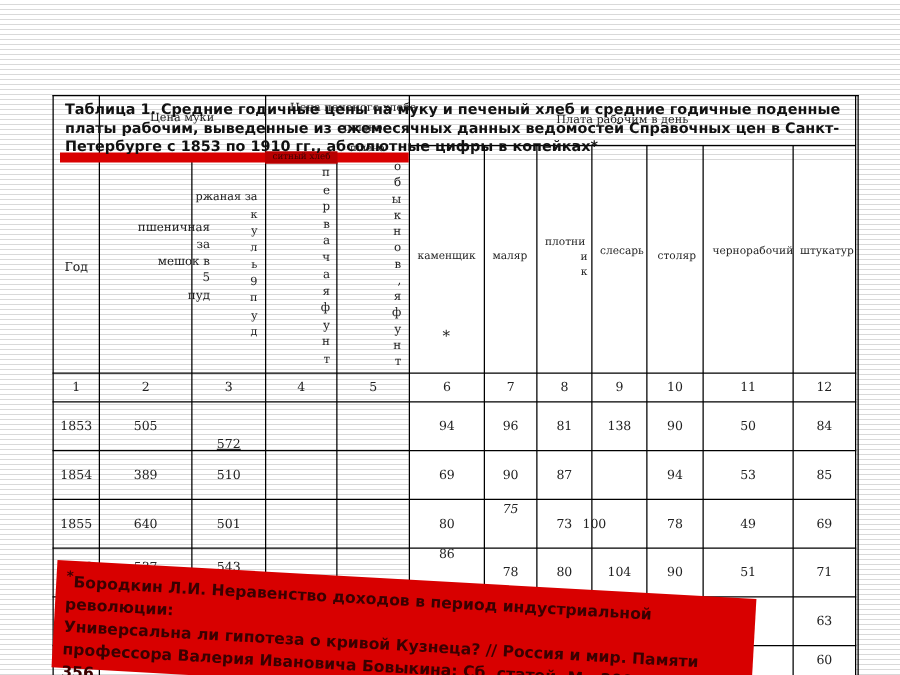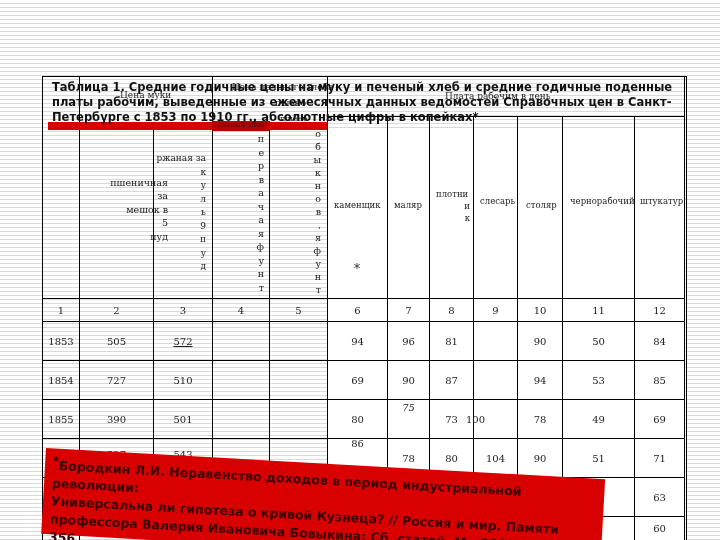--- a/index.html
+++ b/index.html
@@ -69,20 +69,21 @@
 
   <div class="hline" style="left:327px;top:116px;width:357px;"></div>
   <div class="hline" style="left:42px;top:298px;width:643px;"></div>
   <div class="hline" style="left:42px;top:321px;width:643px;"></div>
   <div class="hline" style="left:42px;top:360px;width:643px;"></div>
   <div class="hline" style="left:42px;top:399px;width:643px;"></div>
   <div class="hline" style="left:42px;top:438px;width:643px;"></div>
   <div class="hline" style="left:42px;top:477px;width:643px;"></div>
   <div class="hline" style="left:42px;top:516px;width:643px;"></div>
 
+  <div class="cell" style="left:43px;top:130px;width:36px;height:168px;">Год</div>
 
   <div class="vtext" style="left:86px;top:176px;width:62px;margin-left:20px;">
     <div>пшеничная за</div>
     <div>мешок в</div>
     <div>5</div>
     <div>пуд</div>
   </div>
 
   <div class="vtext" style="left:156px;top:152px;width:50px;font-size:9px;line-height:13.5px;">
     <div>ржаная за</div>
@@ -148,41 +149,42 @@
   <div class="cell" style="left:328px;top:299px;width:59px;height:22px;">6</div>
   <div class="cell" style="left:388px;top:299px;width:41px;height:22px;">7</div>
   <div class="cell" style="left:430px;top:299px;width:43px;height:22px;">8</div>
   <div class="cell" style="left:474px;top:299px;width:43px;height:22px;">9</div>
   <div class="cell" style="left:518px;top:299px;width:44px;height:22px;">10</div>
   <div class="cell" style="left:563px;top:299px;width:71px;height:22px;">11</div>
   <div class="cell" style="left:635px;top:299px;width:49px;height:22px;">12</div>
 
   <div class="cell" style="left:43px;top:322px;width:36px;height:38px;">1853</div>
   <div class="cell" style="left:80px;top:322px;width:73px;height:38px;">505</div>
-  <div class="cell" style="left:154px;top:322px;width:58px;height:38px;text-decoration:underline;">572</div>
+  <div class="cell" style="left:154px;top:336px;width:58px;height:38px;text-decoration:underline;">572</div>
   <div class="cell" style="left:328px;top:322px;width:59px;height:38px;">94</div>
   <div class="cell" style="left:388px;top:322px;width:41px;height:38px;">96</div>
   <div class="cell" style="left:430px;top:322px;width:43px;height:38px;">81</div>
+  <div class="cell" style="left:474px;top:322px;width:43px;height:38px;">138</div>
   <div class="cell" style="left:518px;top:322px;width:44px;height:38px;">90</div>
   <div class="cell" style="left:563px;top:322px;width:71px;height:38px;">50</div>
   <div class="cell" style="left:635px;top:322px;width:49px;height:38px;">84</div>
 
   <div class="cell" style="left:43px;top:361px;width:36px;height:38px;">1854</div>
-  <div class="cell" style="left:80px;top:361px;width:73px;height:38px;">727</div>
+  <div class="cell" style="left:80px;top:361px;width:73px;height:38px;">389</div>
   <div class="cell" style="left:154px;top:361px;width:58px;height:38px;">510</div>
   <div class="cell" style="left:328px;top:361px;width:59px;height:38px;">69</div>
   <div class="cell" style="left:388px;top:361px;width:41px;height:38px;">90</div>
   <div class="cell" style="left:430px;top:361px;width:43px;height:38px;">87</div>
   <div class="cell" style="left:474px;top:361px;width:43px;height:38px;"></div>
   <div class="cell" style="left:518px;top:361px;width:44px;height:38px;">94</div>
   <div class="cell" style="left:563px;top:361px;width:71px;height:38px;">53</div>
   <div class="cell" style="left:635px;top:361px;width:49px;height:38px;">85</div>
 
   <div class="cell" style="left:43px;top:400px;width:36px;height:38px;">1855</div>
-  <div class="cell" style="left:80px;top:400px;width:73px;height:38px;">390</div>
+  <div class="cell" style="left:80px;top:400px;width:73px;height:38px;">640</div>
   <div class="cell" style="left:154px;top:400px;width:58px;height:38px;">501</div>
   <div class="cell" style="left:328px;top:400px;width:59px;height:38px;">80</div>
   <div class="cell" style="left:388px;top:388px;width:41px;height:38px;font-style:italic;">75</div>
   <div class="cell" style="left:430px;top:400px;width:43px;height:38px;">73</div>
   <div class="cell" style="left:454px;top:400px;width:43px;height:38px;">100</div>
   <div class="cell" style="left:518px;top:400px;width:44px;height:38px;">78</div>
   <div class="cell" style="left:563px;top:400px;width:71px;height:38px;">49</div>
   <div class="cell" style="left:635px;top:400px;width:49px;height:38px;">69</div>
 
   <div class="cell" style="left:43px;top:439px;width:36px;height:30px;">1856</div>

